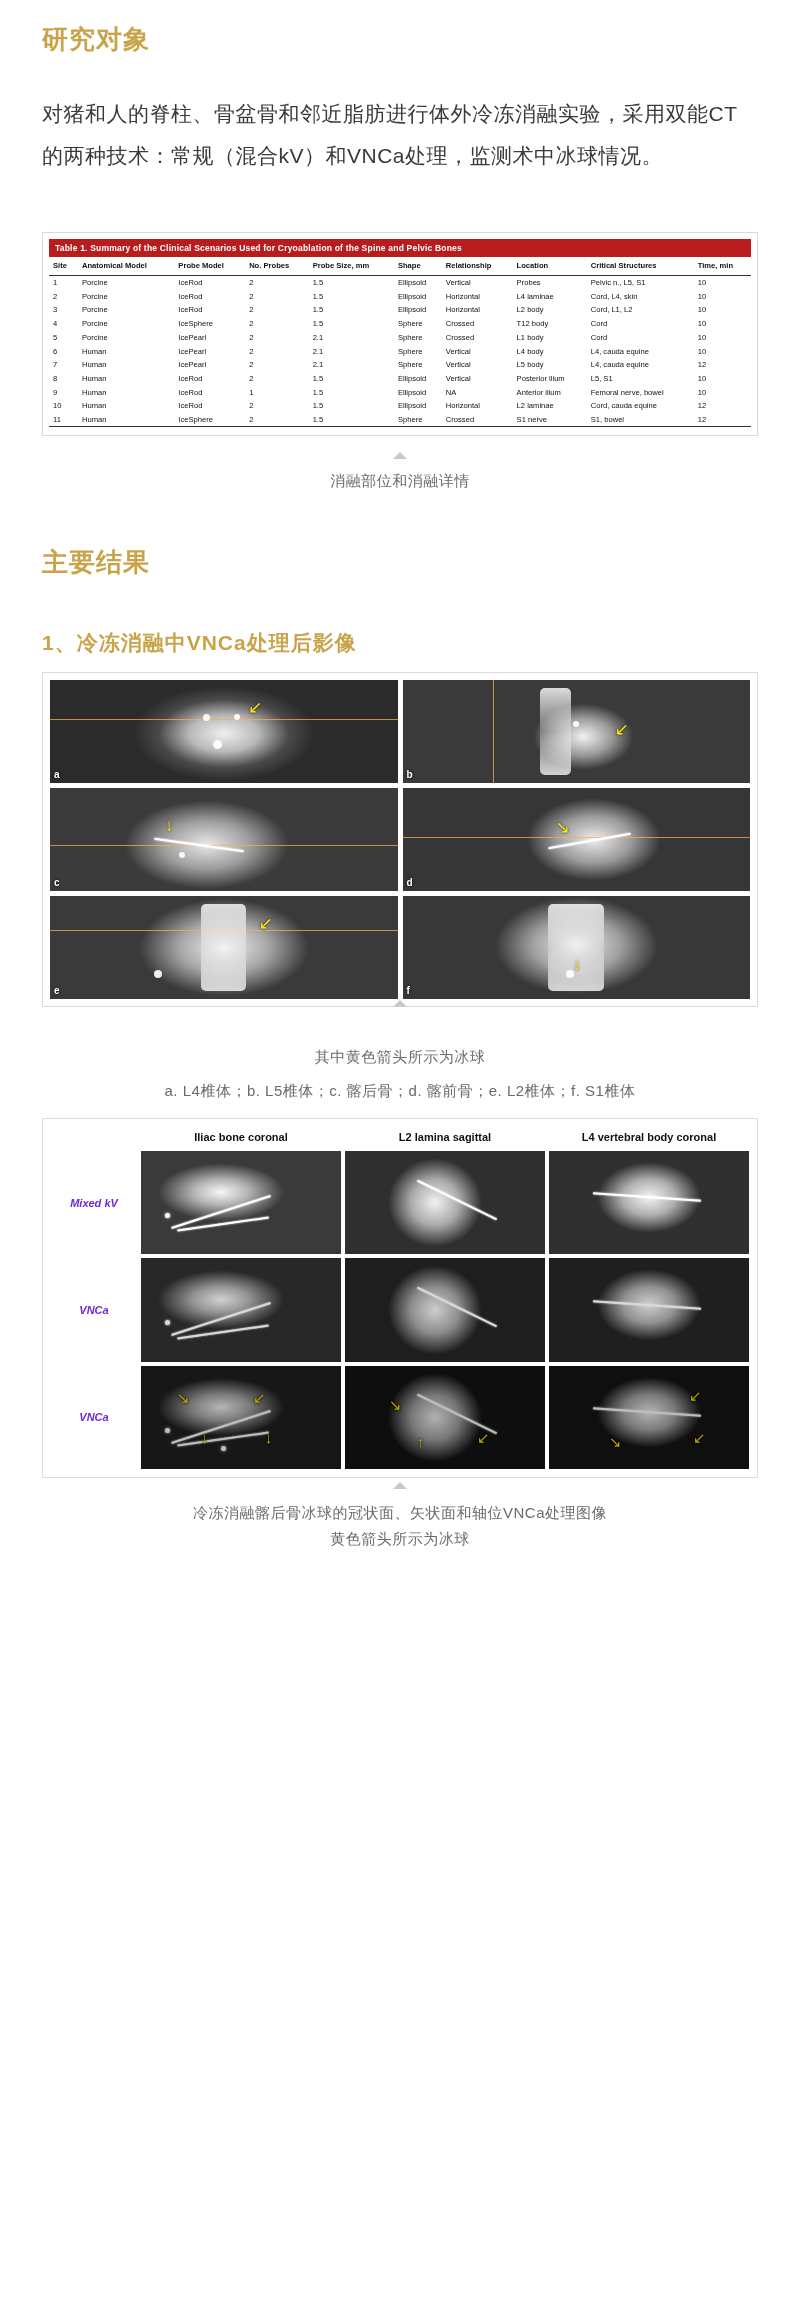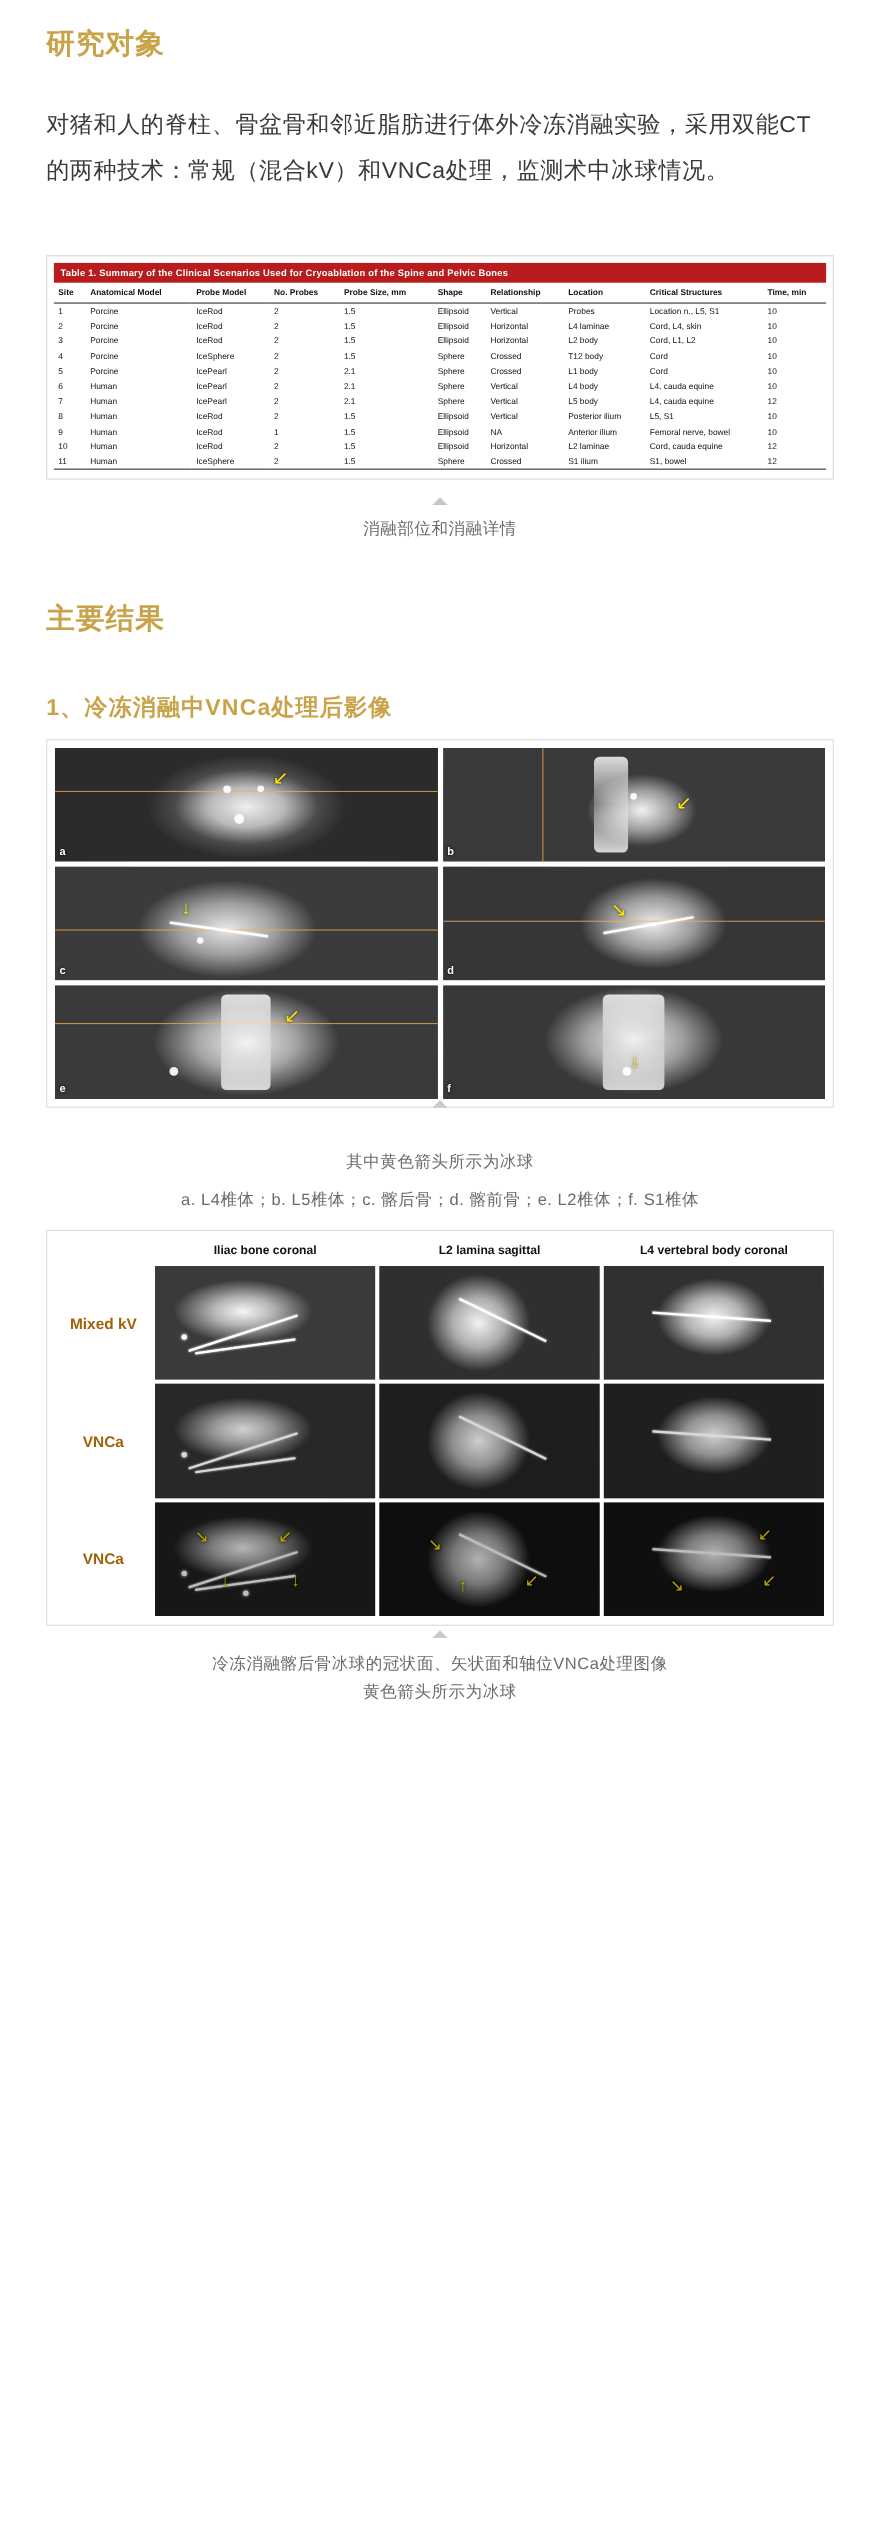--- a/index.html
+++ b/index.html
@@ -121,21 +121,21 @@
     grid-template-columns:86px 1fr 1fr 1fr;
     grid-template-rows:20px 1fr 1fr 1fr;
     gap:4px;
   }
   .colhead{
     display:flex;align-items:center;justify-content:center;
     font-size:11px;font-weight:bold;color:#111;
   }
   .rowhead{
     display:flex;align-items:center;justify-content:center;
-    font-size:14px;font-weight:bold;color:#a16207;
+    font-size:11px;font-weight:bold;color:#6d28d9;font-style:italic;
   }
   .cell{position:relative;overflow:hidden;background:#1f1f1f;}
   .cx-il{background:
       radial-gradient(ellipse 45% 40% at 40% 40%, #f6f6f6 0%, #b5b5b5 30%, #3a3a3a 70%),
       linear-gradient(140deg,#5a5a5a 0%,#2d2d2d 70%);}
   .cx-l2{background:
       radial-gradient(ellipse 30% 55% at 45% 50%, #f2f2f2 0%, #ababab 40%, #2f2f2f 78%),
       linear-gradient(180deg,#4d4d4d 0%,#262626 100%);}
   .cx-l4{background:
       radial-gradient(ellipse 34% 45% at 50% 45%, #f4f4f4 0%, #b0b0b0 38%, #303030 76%),
@@ -184,21 +184,21 @@
       <tbody>
         <tr>
           <td>1</td>
           <td>Porcine</td>
           <td>IceRod</td>
           <td>2</td>
           <td>1.5</td>
           <td>Ellipsoid</td>
           <td>Vertical</td>
           <td>Probes</td>
-          <td>Location n., L5, S1</td>
+          <td>Pelvic n., L5, S1</td>
           <td>10</td>
         </tr>
         <tr>
           <td>2</td>
           <td>Porcine</td>
           <td>IceRod</td>
           <td>2</td>
           <td>1.5</td>
           <td>Ellipsoid</td>
           <td>Horizontal</td>
@@ -303,21 +303,21 @@
           <td>12</td>
         </tr>
         <tr class="lastrow">
           <td>11</td>
           <td>Human</td>
           <td>IceSphere</td>
           <td>2</td>
           <td>1.5</td>
           <td>Sphere</td>
           <td>Crossed</td>
-          <td>S1 ilium</td>
+          <td>S1 nerve</td>
           <td>S1, bowel</td>
           <td>12</td>
         </tr>
       </tbody>
     </table>
   </div>
 
   <div class="tri" style="top:452px;"></div>
   <div class="caption" style="top:468px;">消融部位和消融详情</div>
 

